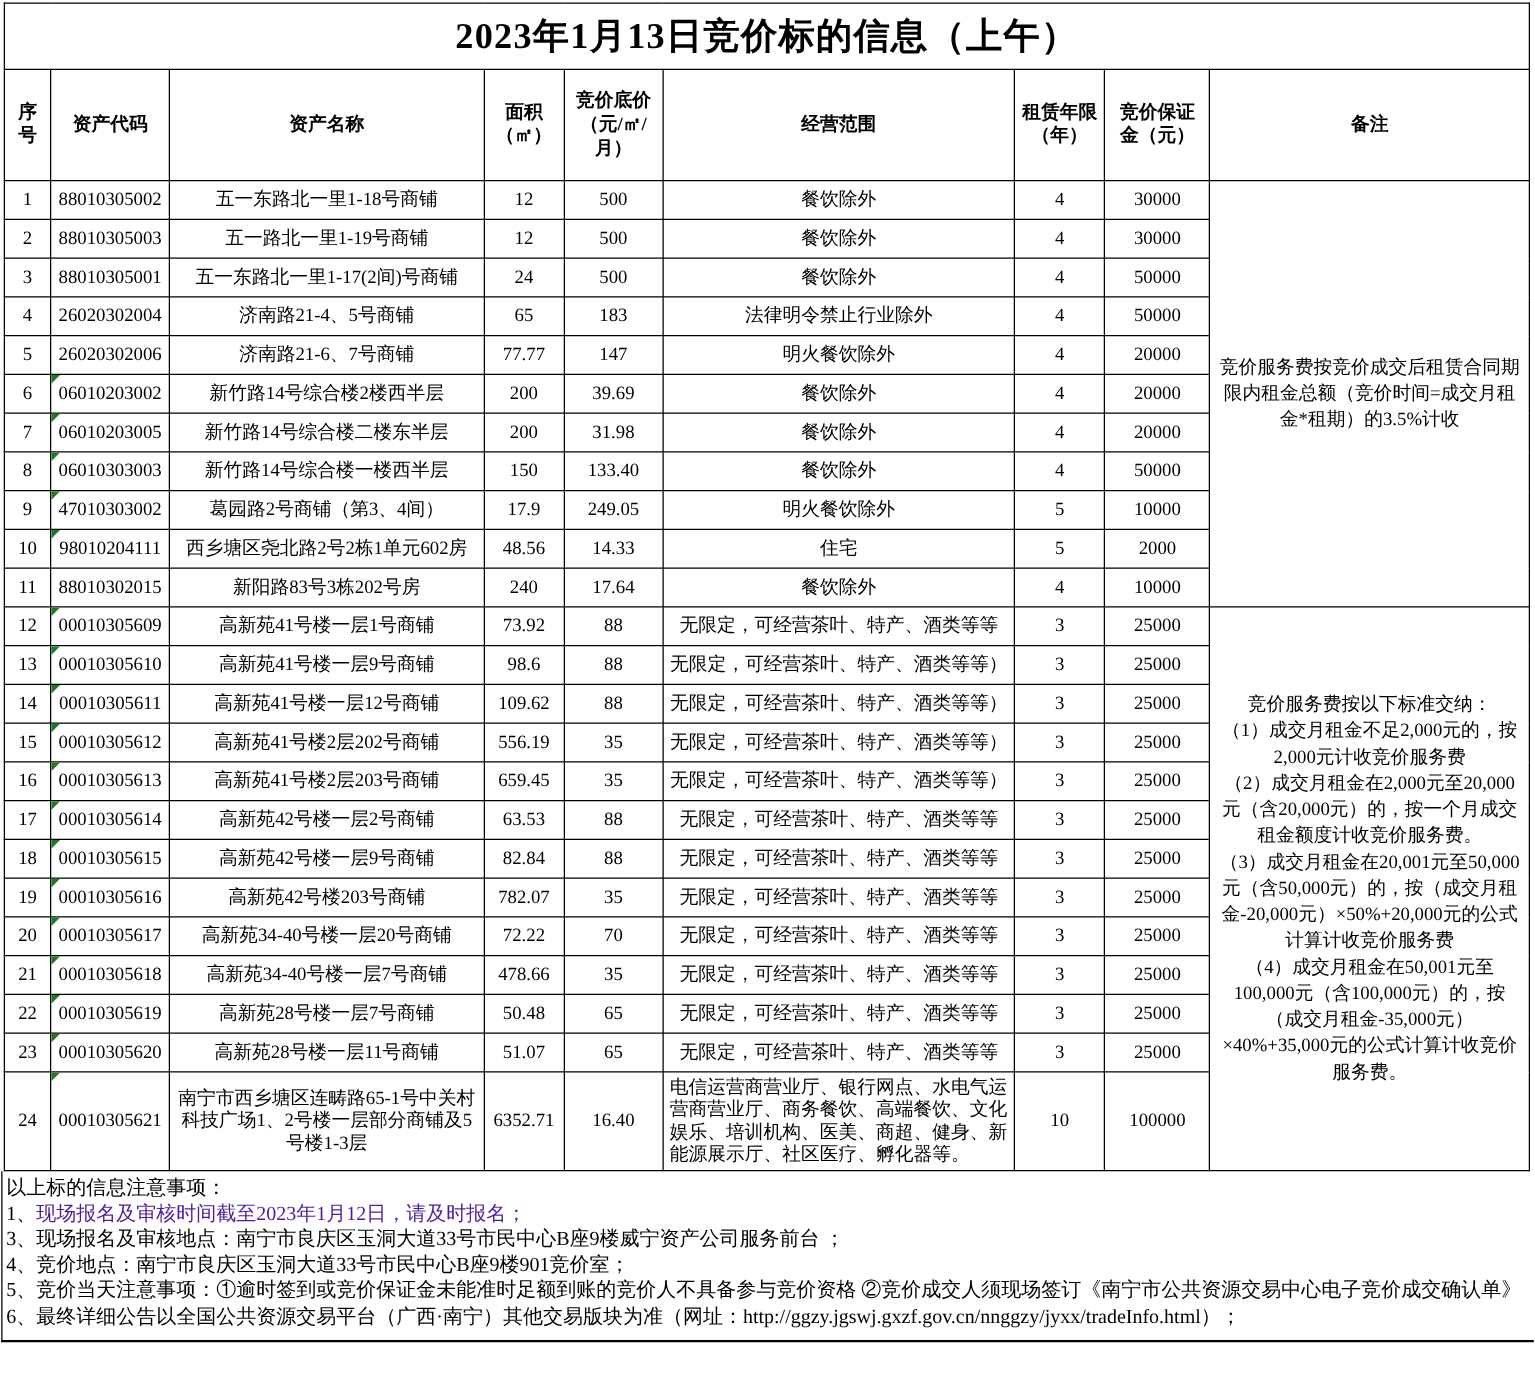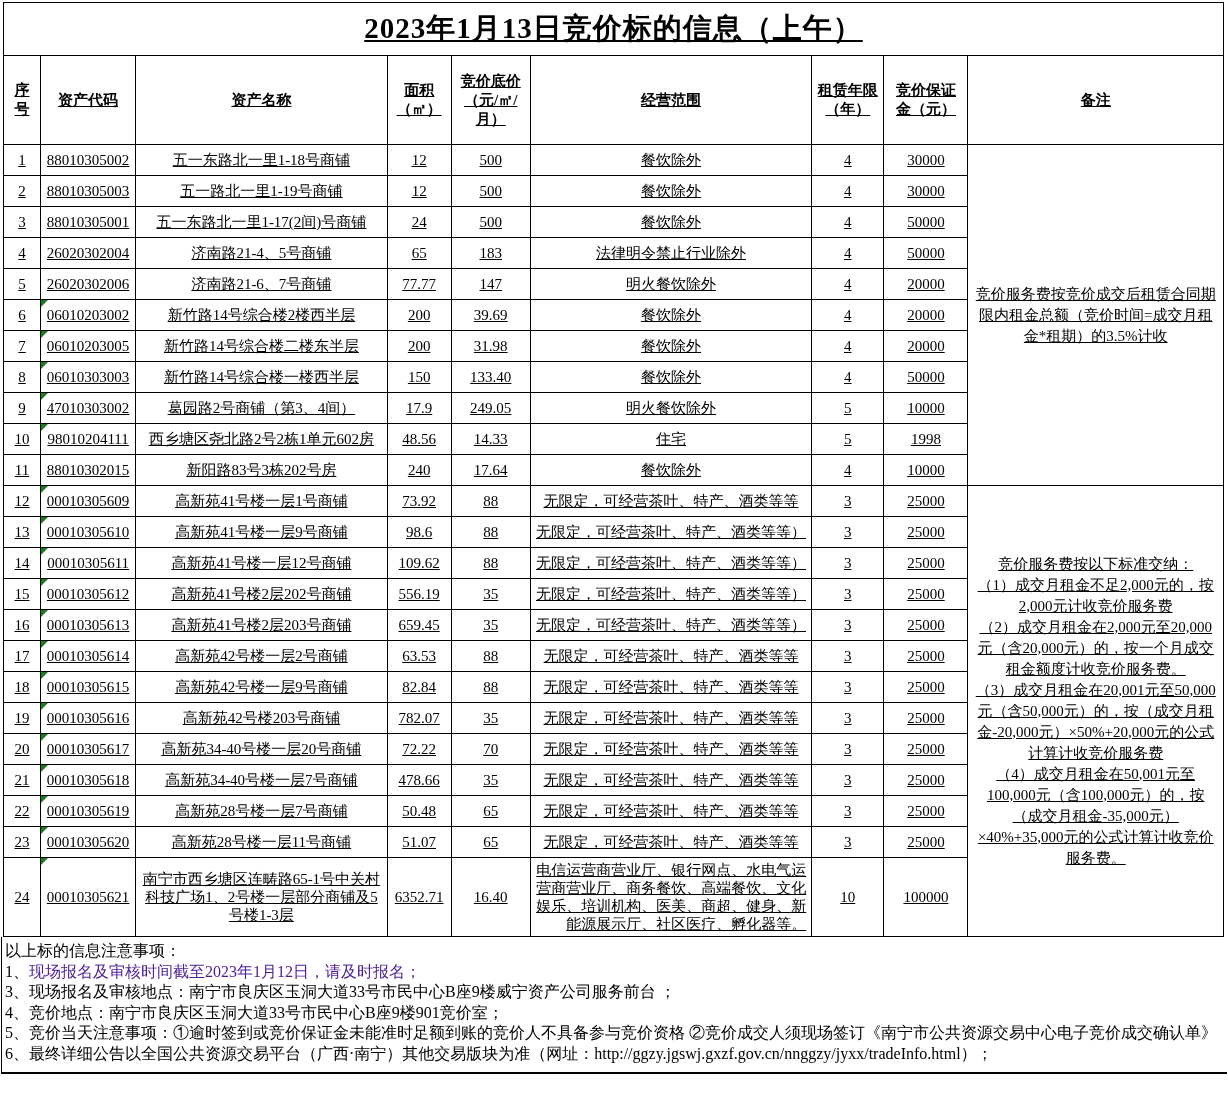--- a/index.html
+++ b/index.html
@@ -7,21 +7,20 @@
   body {
     width: 1228px;
     color: #000;
     font-family: "Liberation Serif", "DejaVu Serif", serif;
   }
   table.sheet {
     border-collapse: collapse;
     table-layout: fixed;
     width: 1221px;
     margin: 2px 0 0 3px;
-    text-decoration: underline;
   }
   table.sheet td, table.sheet th {
     border: 1px solid #000;
     overflow: hidden;
   }
   .title-cell {
     height: 53px;
     font-size: 29px;
     font-weight: bold;
     text-align: center;
@@ -38,21 +37,21 @@
   }
   tbody td {
     height: 31px;
     font-size: 15px;
     text-align: center;
     vertical-align: middle;
     padding: 2px 3px;
     position: relative;
     line-height: 18px;
   }
-  tbody td.long-text { text-align: right; padding: 3px 5px; }
+  tbody td.long-text { text-align: left; padding: 3px 5px; }
   tbody td.marked::before {
     content: "";
     position: absolute;
     top: 0; left: 0;
     width: 0; height: 0;
     border-top: 7px solid #217a21;
     border-right: 7px solid transparent;
   }
   td.remark-cell {
     font-size: 15px;
@@ -198,21 +197,21 @@
     <td>10000</td>
   </tr>
       <tr>
     <td>10</td>
     <td class="marked">98010204111</td>
     <td>西乡塘区尧北路2号2栋1单元602房</td>
     <td>48.56</td>
     <td>14.33</td>
     <td>住宅</td>
     <td>5</td>
-    <td>1998</td>
+    <td>2000</td>
   </tr>
       <tr>
     <td>11</td>
     <td>88010302015</td>
     <td>新阳路83号3栋202号房</td>
     <td>240</td>
     <td>17.64</td>
     <td>餐饮除外</td>
     <td>4</td>
     <td>10000</td>

